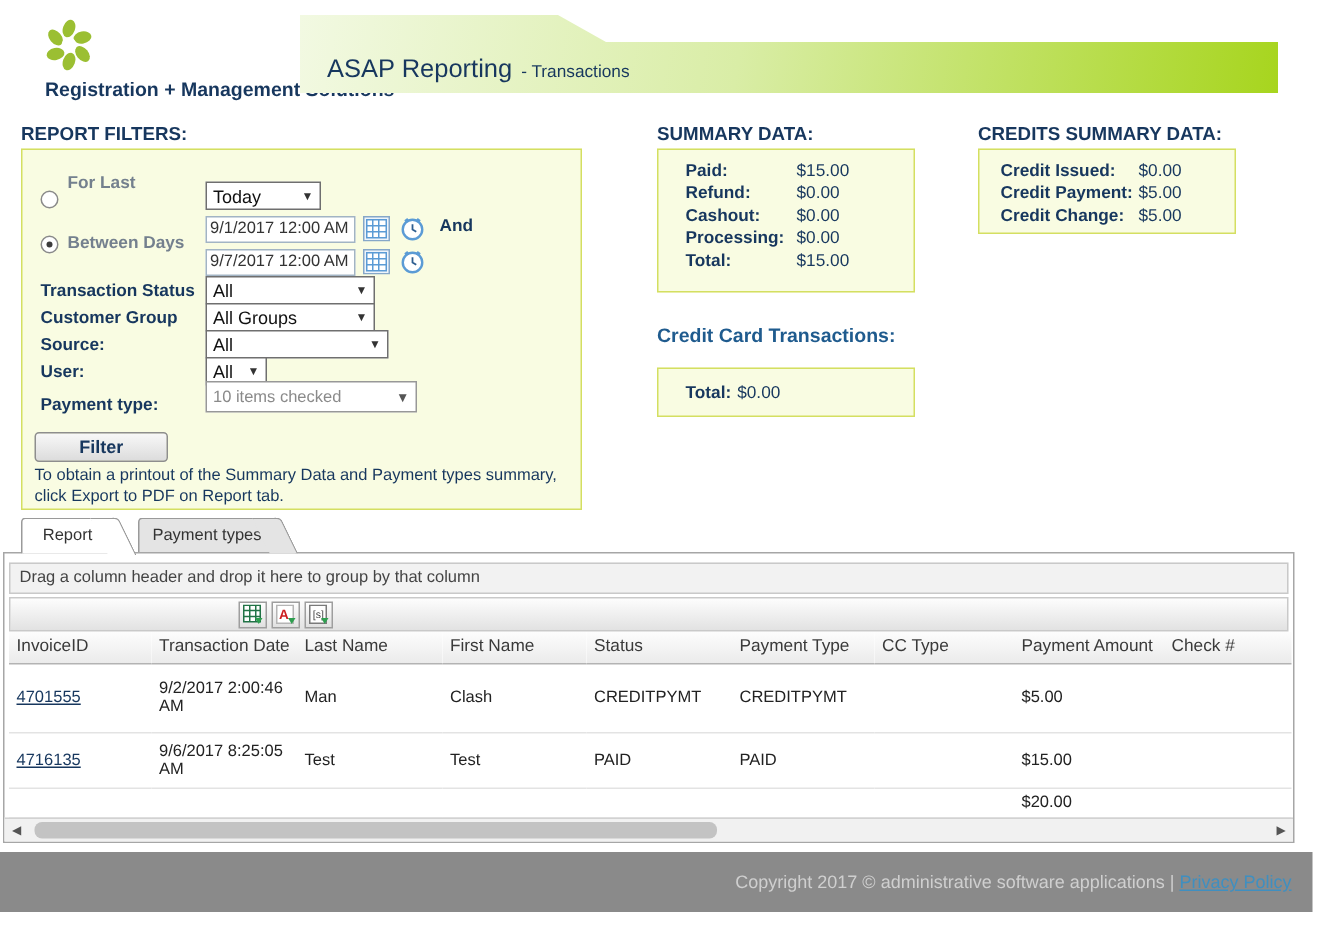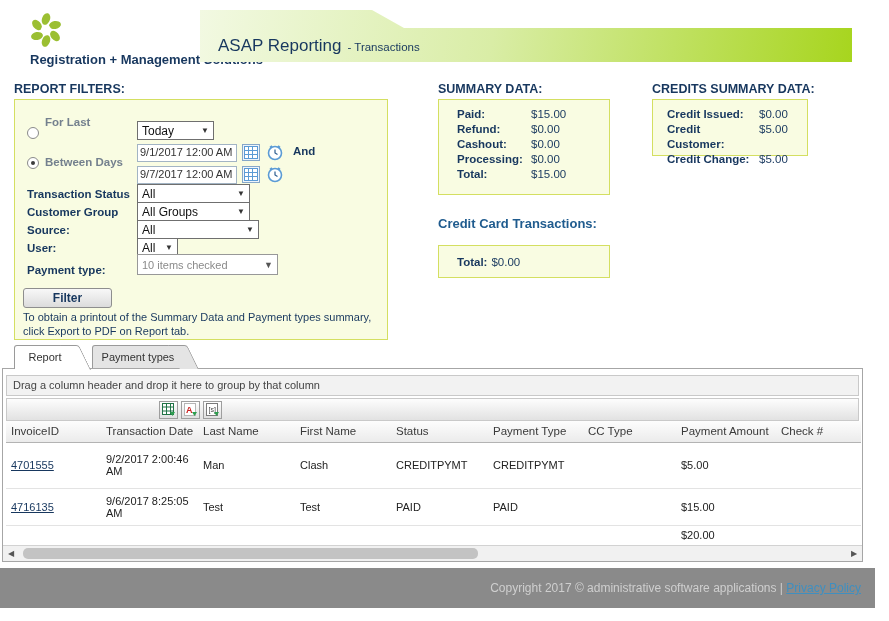--- a/index.html
+++ b/index.html
@@ -189,27 +189,27 @@
     <div class="kv">
         <span class="k" style="width:74px;">Processing:</span>
         <span>$0.00</span>
       </div>
     <div class="kv">
         <span class="k" style="width:74px;">Total:</span>
         <span>$15.00</span>
       </div>
   </div>
 
-  <div class="gbox" style="left:652px; top:99px; width:156px; height:57px; padding:7px 0 0 14px;">
+  <div class="gbox" style="left:652px; top:99px; width:172px; height:57px; padding:7px 0 0 14px;">
     <div class="kv">
         <span class="k" style="width:92px;">Credit Issued:</span>
         <span>$0.00</span>
       </div>
     <div class="kv">
-        <span class="k" style="width:92px;">Credit Customer:</span>
+        <span class="k" style="width:92px;">Credit Payment:</span>
         <span>$5.00</span>
       </div>
     <div class="kv">
         <span class="k" style="width:92px;">Credit Change:</span>
         <span>$5.00</span>
       </div>
   </div>
 
   <div class="sec-h" style="left:438px; top:216px; font-size:13px; color:#1f5b8e;">Credit Card Transactions:</div>
   <div class="gbox" style="left:438px; top:245px; width:172px; height:33px; padding:9px 0 0 18px;">

